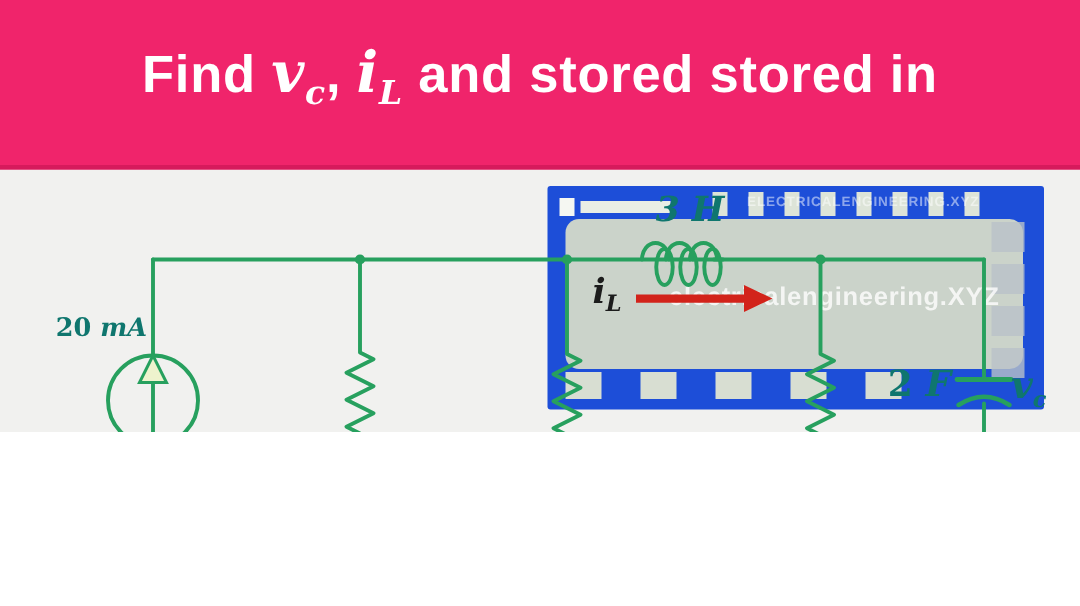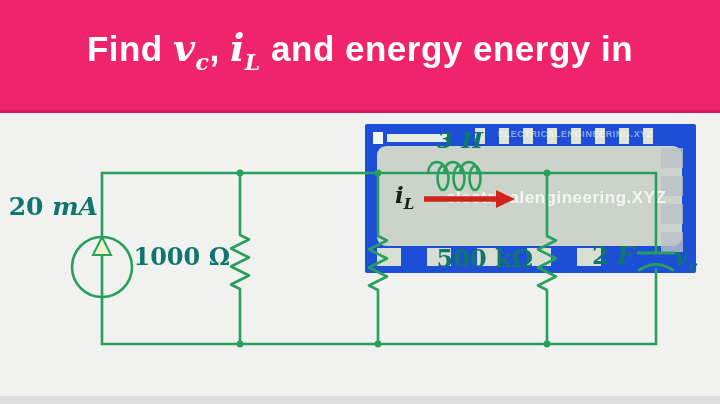--- a/index.html
+++ b/index.html
@@ -1,16 +1,16 @@
 <!DOCTYPE html>
 <html><head>
 <meta charset="utf-8">
 <style>
   html,body{margin:0;padding:0;background:#ffffff;}
-  .stage{position:relative;width:720px;height:404px;overflow:hidden;
+  .stage{position:relative;width:720px;height:288px;overflow:hidden;
          font-family:"Liberation Sans",sans-serif;background:#f1f1ef;}
 
   
   .header{position:absolute;left:0;top:0;width:720px;height:110px;
           background:#f0246b;border-bottom:3px solid #d61a5c;
           display:flex;flex-direction:column;align-items:center;justify-content:center;
           color:#fff;}
   .h-line{display:flex;align-items:baseline;justify-content:center;
           font-weight:bold;font-size:35px;letter-spacing:.5px;line-height:46px;
           white-space:pre;}
@@ -32,42 +32,42 @@
                color:rgba(255,255,255,0.5);white-space:nowrap;}
   .wm-text-mid{position:absolute;left:81px;top:64px;
                font-size:17px;font-weight:bold;letter-spacing:.5px;
                color:rgba(255,255,255,0.78);white-space:nowrap;}
 
   
   .lbl{position:absolute;font-family:"DejaVu Serif",serif;font-weight:bold;
        color:#0f766e;white-space:nowrap;}
   .lbl .unit-it{font-style:italic;}
   .ra{text-align:right;}
-  .src-lbl{left:8px;top:192px;width:90px;font-size:25px;}
+  .src-lbl{left:8px;top:209px;width:90px;font-size:17px;}
   .r1-lbl{left:128px;top:242px;width:102px;font-size:24px;}
   .r2-lbl{left:278px;top:244px;width:90px;font-size:24px;}
   .r3-lbl{left:428px;top:244px;width:105px;font-size:24px;}
   .ind-lbl{left:425px;top:126px;width:70px;font-size:23px;text-align:center;font-style:italic;}
   .cap-lbl{left:578px;top:241px;width:56px;font-size:24px;}
   .vc-lbl{left:674px;top:242px;font-size:25px;font-style:italic;}
   .vc-lbl sub,.il-lbl sub{font-size:15px;font-style:italic;}
   .il-lbl{left:395px;top:181px;font-size:23px;font-style:italic;color:#1c1c1c;}
   .plus-lbl{left:661px;top:211px;font-size:27px;color:#c0392b;font-family:"DejaVu Serif",serif;font-weight:bold;}
   .minus-lbl{left:663px;top:274px;font-size:27px;color:#c0392b;font-family:"DejaVu Serif",serif;font-weight:bold;}
 
   .bottom-bar{position:absolute;left:0;top:396px;width:720px;height:8px;background:#dedede;}
   svg{position:absolute;left:0;top:0;}
 </style>
 </head>
 <body>
 
 <div class="stage">
 
   <div class="header">
-    <div class="h-line"><span>Find </span><span class="math"><span>v</span><sub>c</sub></span><span>, </span><span class="math"><span>i</span><sub>L</sub></span><span> and energy energy in</span></div>
+    <div class="h-line"><span>Find </span><span class="math"><span>v</span><sub>c</sub></span><span>, </span><span class="math"><span>i</span><sub>L</sub></span><span> and stored stored in</span></div>
   </div>
 
   <div class="wm">
     <div class="wm-body"></div>
     <div class="wm-chiplet"></div>
     <div class="wm-bar"></div>
     <div class="wm-pin-top" style="left:110px"></div>
     <div class="wm-pin-top" style="left:134px"></div>
     <div class="wm-pin-top" style="left:158px"></div>
     <div class="wm-pin-top" style="left:182px"></div>
@@ -114,22 +114,20 @@
       <circle cx="378" cy="344" r="3.4"></circle>
       <circle cx="547" cy="344" r="3.4"></circle>
     </g>
     <g>
       <line x1="424" y1="199" x2="498" y2="199" stroke="#d2231a" stroke-width="5.5"></line>
       <polygon points="496,190 515,199 496,208" fill="#d2231a"></polygon>
     </g>
   </svg>
 
   <div class="lbl ra src-lbl"><span>20 </span><span class="unit-it">mA</span></div>
-  <div class="lbl ra r1-lbl"><span>1000 </span><span>Ω</span></div>
-  <div class="lbl ra r3-lbl"><span>500 </span><span>kΩ</span></div>
   <div class="lbl ind-lbl"><span>3 </span><span class="unit-it">H</span></div>
   <div class="lbl ra cap-lbl"><span>2 </span><span class="unit-it">F</span></div>
   <div class="lbl il-lbl"><span>i</span><sub>L</sub></div>
   <div class="lbl vc-lbl"><span>v</span><sub>c</sub></div>
   <div class="plus-lbl">+</div>
   <div class="minus-lbl">−</div>
 
   <div class="bottom-bar"></div>
 </div>
 

